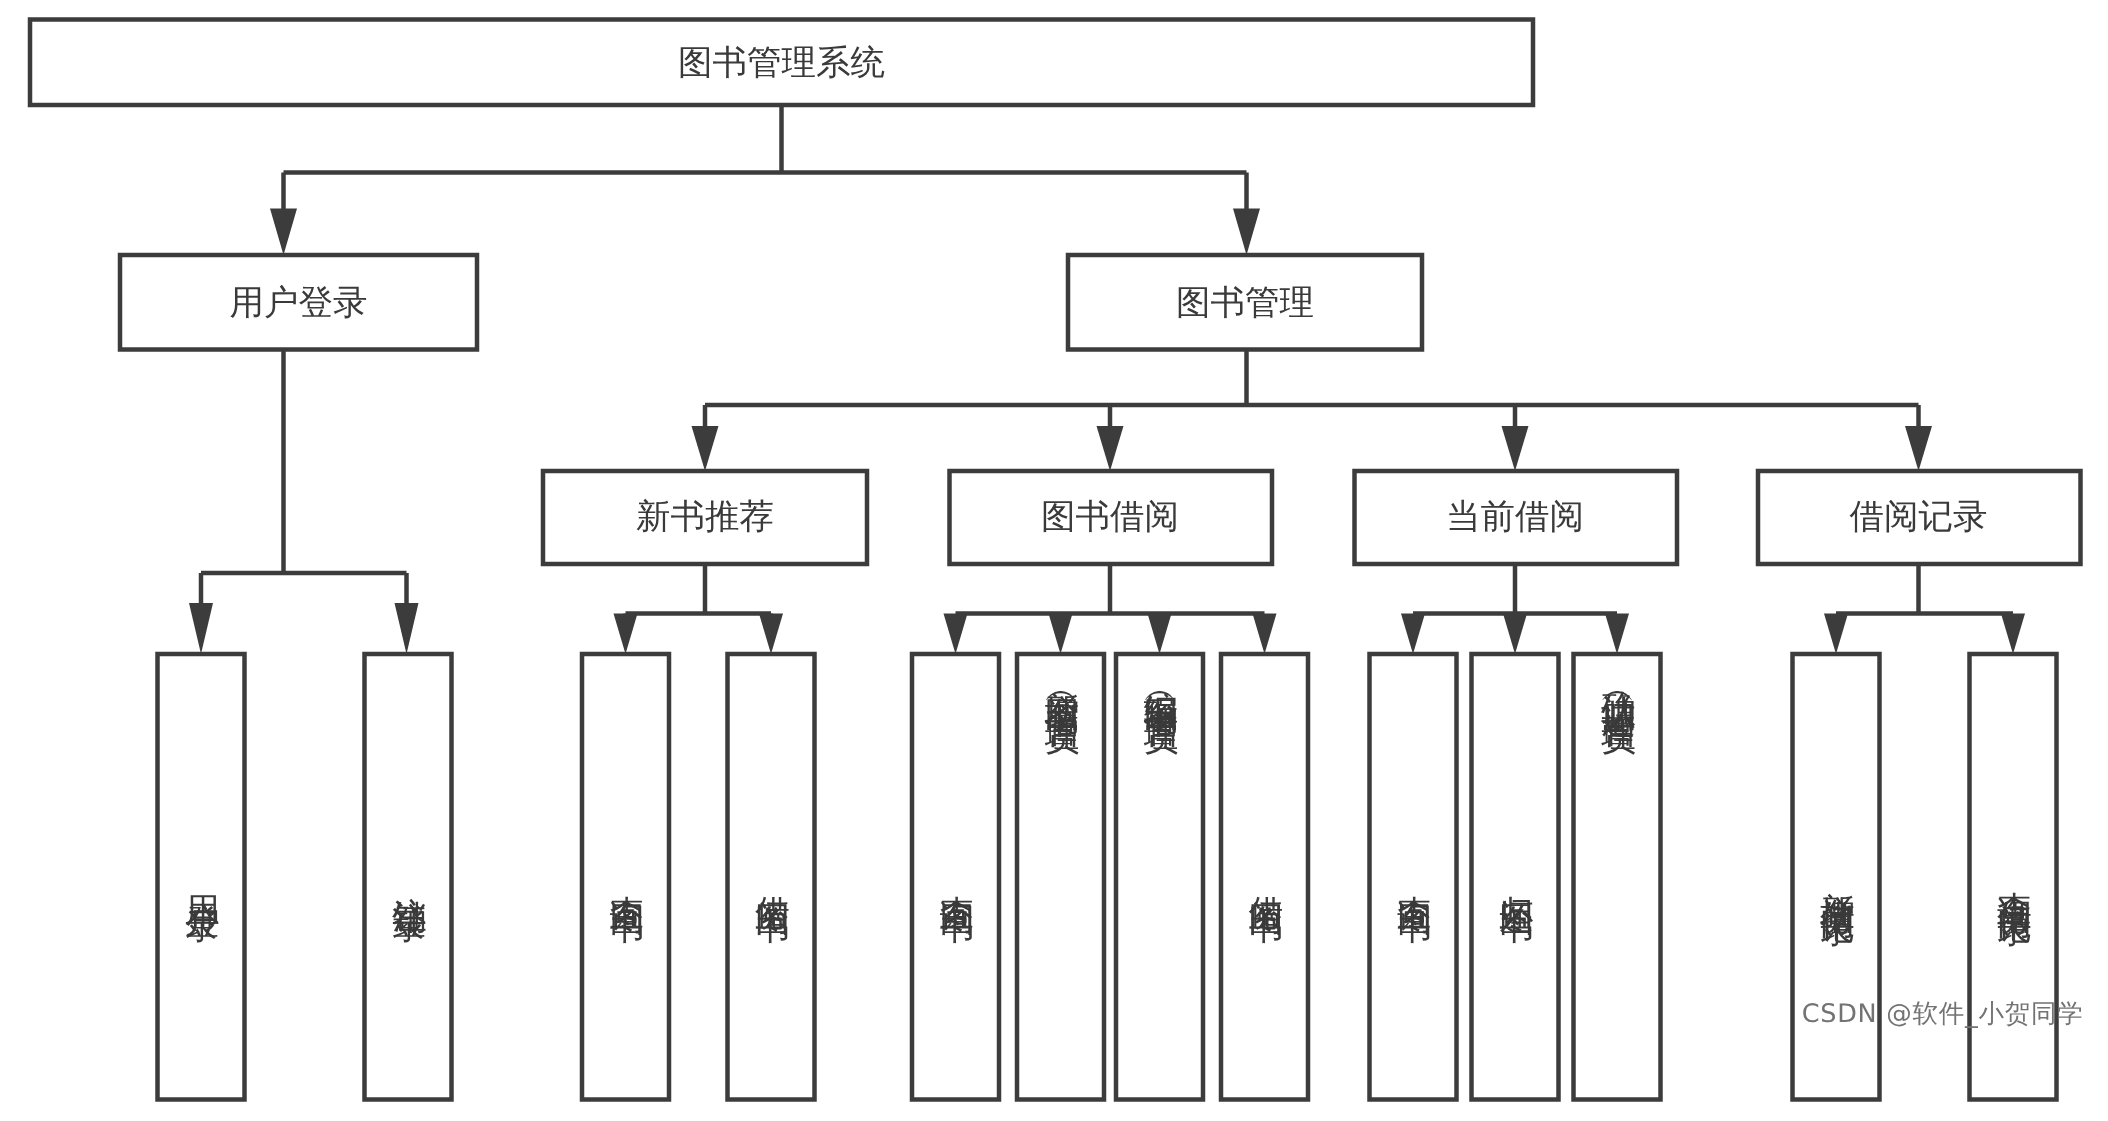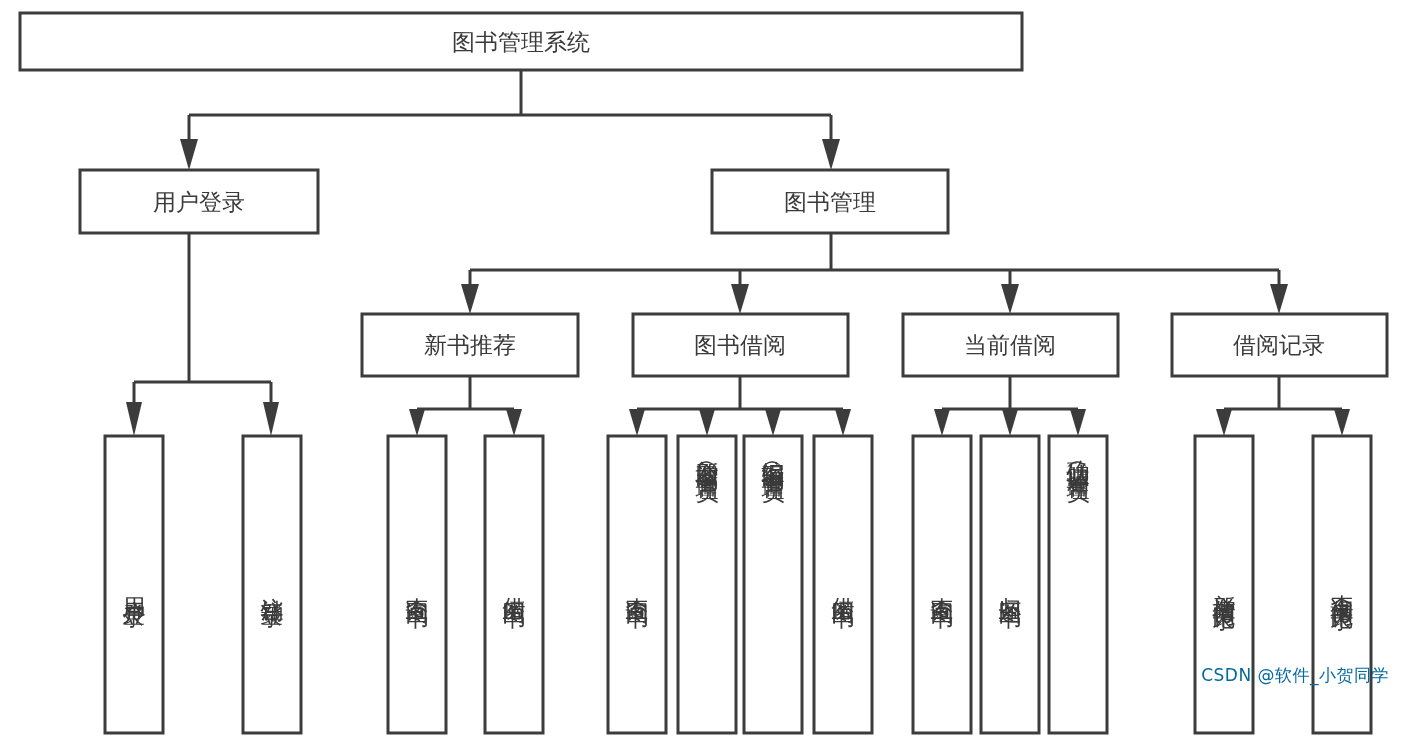--- a/index.html
+++ b/index.html
@@ -69,21 +69,21 @@
     letter-spacing: 3px;
     line-height: 1;
     white-space: nowrap;
   }
   .watermark {
     position: absolute;
     right: 16px;
     bottom: 6px;
     font-family: "DejaVu Sans", "Liberation Sans", sans-serif;
     font-size: 17px;
-    color: #0369a1;
+    color: #737373;
     letter-spacing: 0.5px;
     user-select: none;
     pointer-events: none;
   }
 </style>
 </head>
 <body>
 
 <div id="diagram-root">
 

